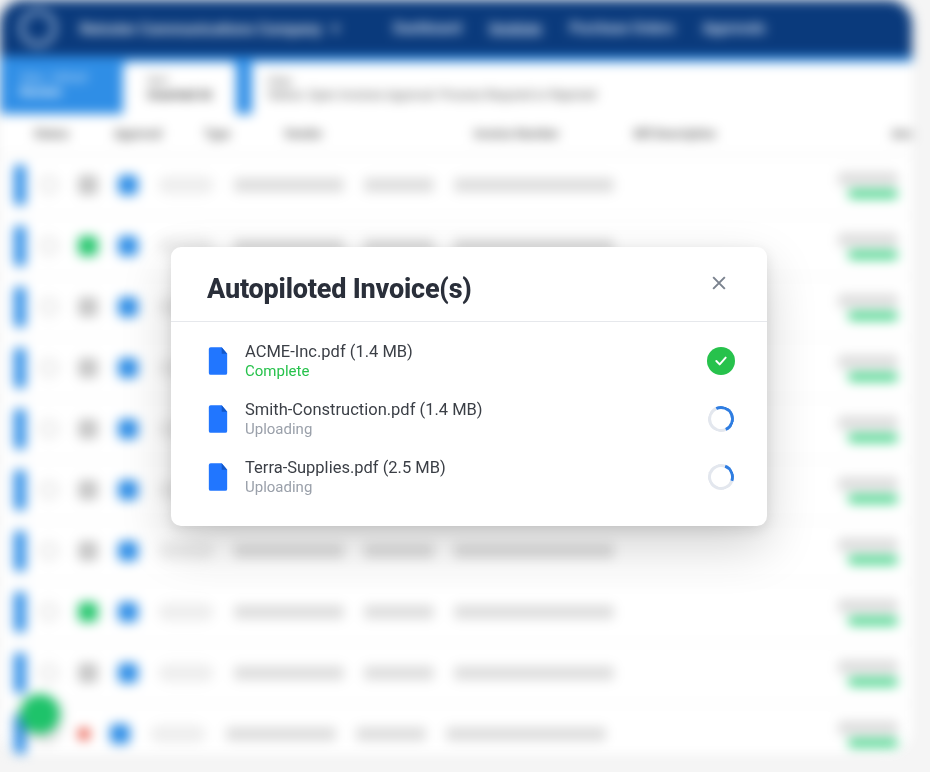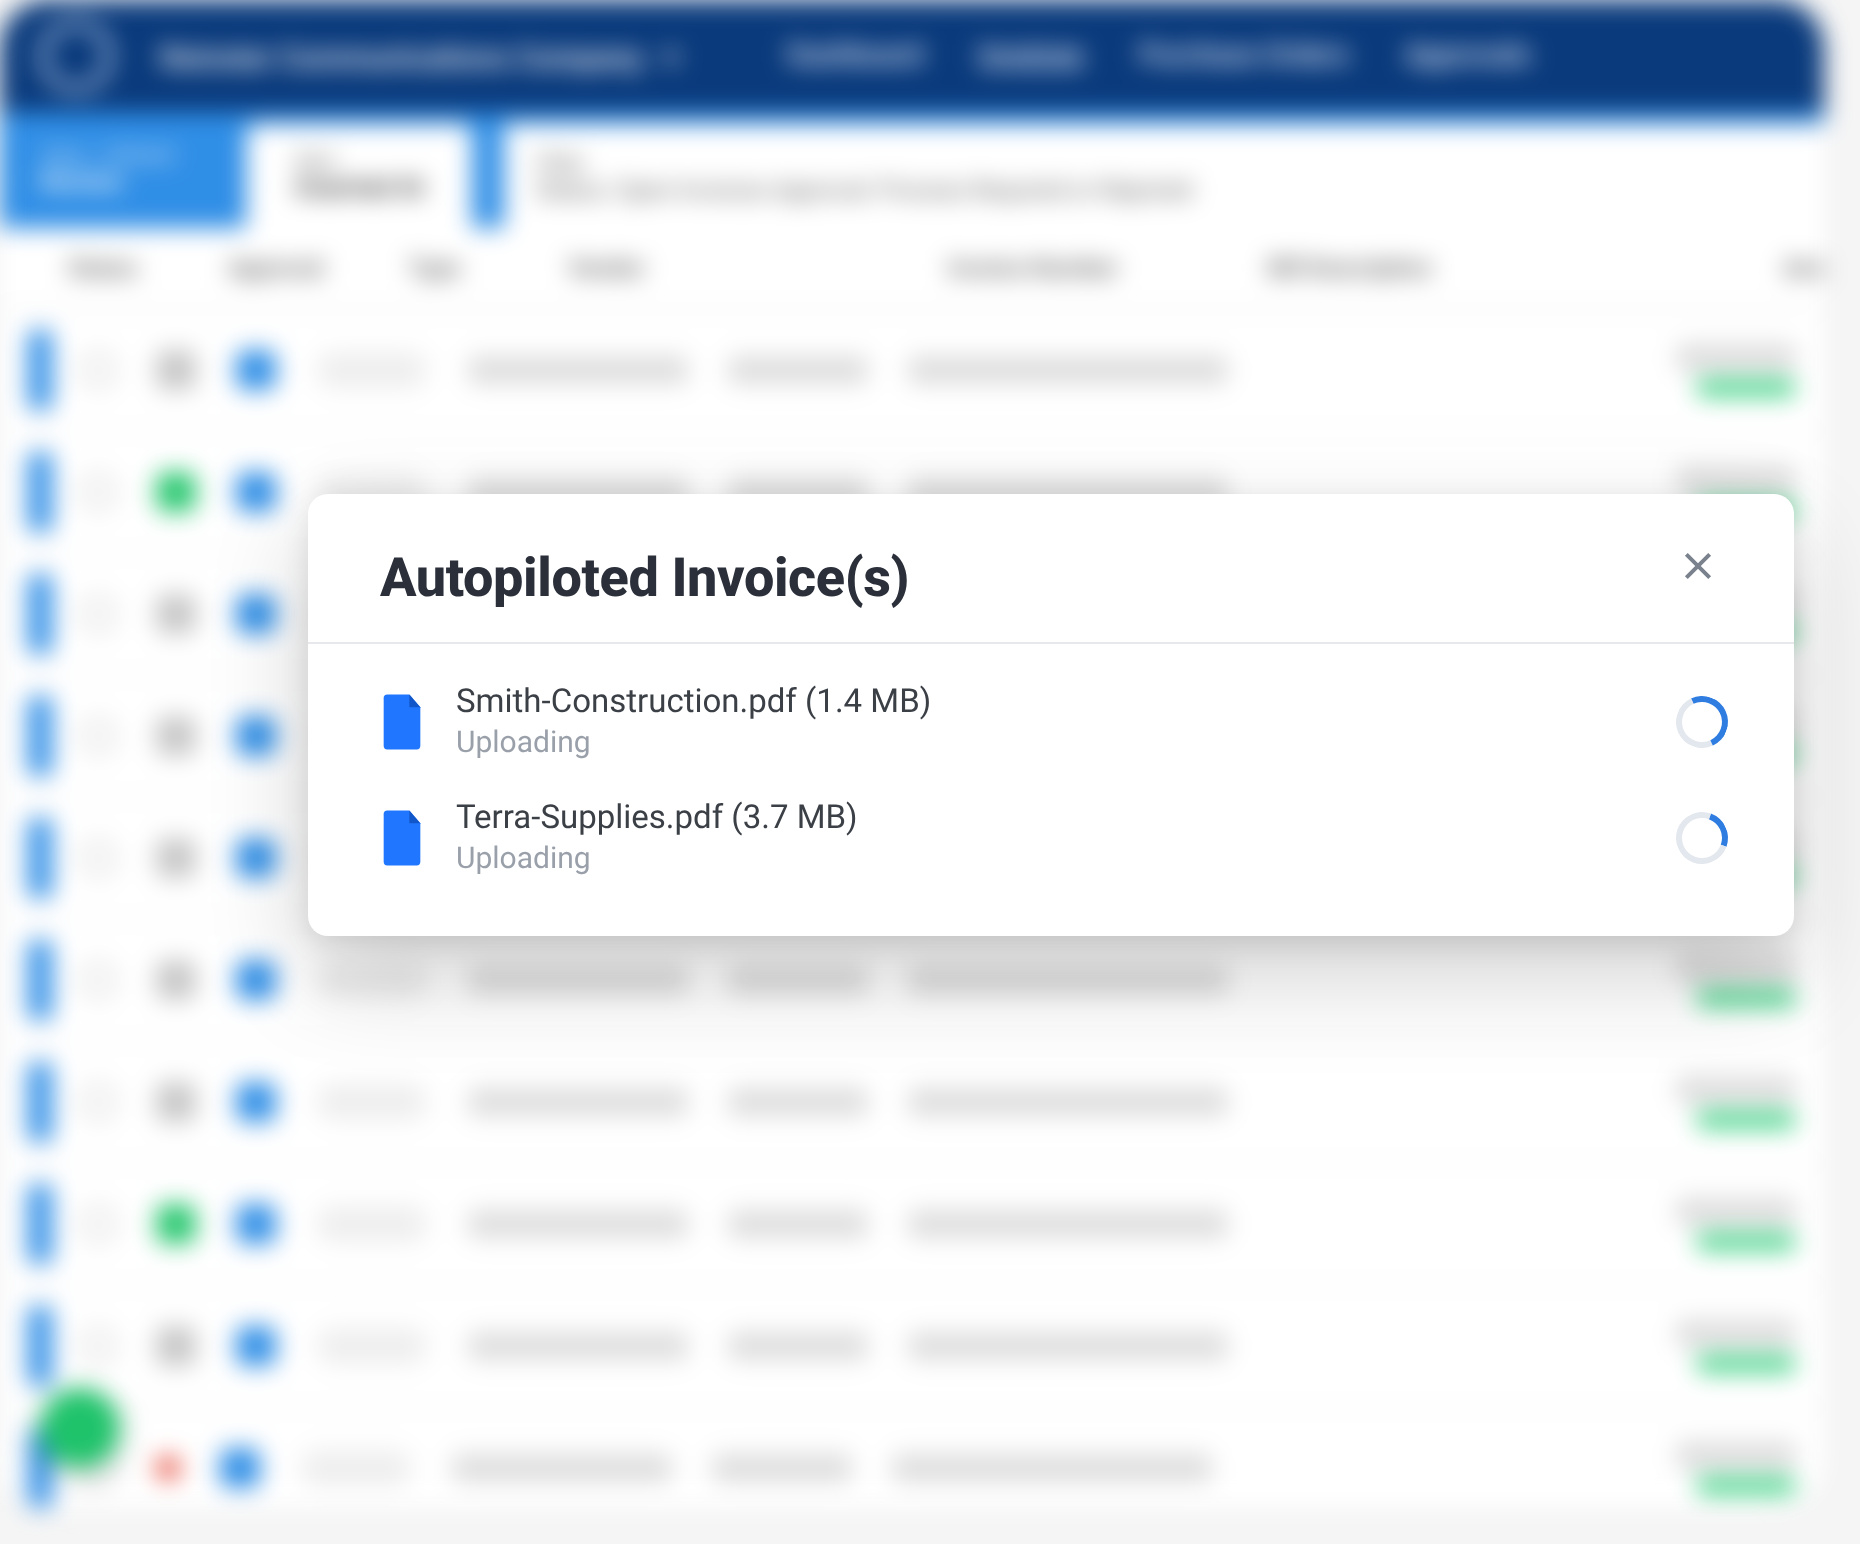--- a/index.html
+++ b/index.html
@@ -69,22 +69,22 @@
   .cell.vendor{width:110px}
   .cell.inv{width:70px}
   .cell.desc{width:160px}
   .cell.amt{width:60px;margin-left:auto}
   .greenbar{width:50px;height:8px;border-radius:4px;background:#35d07f;margin-top:4px}
   .right{margin-left:auto;display:flex;flex-direction:column;align-items:flex-end}
 
   
   .modal {
     position:absolute;
-    left:154px; top:247px;
-    width:743px;
+    left:171px; top:247px;
+    width:596px;
     background:#fff;
     border-radius:10px;
     box-shadow: 0 20px 50px rgba(0,0,0,.18), 0 4px 14px rgba(0,0,0,.1);
     padding: 0;
     z-index:10;
   }
   .modal-head{
     display:flex; align-items:center; justify-content:space-between;
     padding: 26px 32px 16px 36px;
   }
@@ -304,51 +304,72 @@
     <div class="modal-title">Autopiloted Invoice(s)</div>
     <button class="close-btn">
       <svg viewBox="0 0 24 24" fill="none">
           <path d="M5 5 L19 19 M19 5 L5 19"></path>
         </svg>
     </button>
   </div>
   <div class="divider"></div>
   <div class="file-list">
 
-
     <div class="file-row">
       <div class="file-icon">
         <svg viewBox="0 0 24 30">
             <path d="M4 0 h12 l6 7 v21 a2 2 0 0 1 -2 2 H4 a2 2 0 0 1 -2 -2 V2 a2 2 0 0 1 2 -2 Z"></path>
             <path d="M16 0 v7 h6 Z" fill="#1257c9"></path>
           </svg>
       </div>
       <div class="file-text">
         <div class="file-name">
-          <span>Smith-Construction.pdf</span> (<span>1.4 MB</span>)
+          <span>ACME-Inc.pdf</span> (<span>1.4 MB</span>)
         </div>
-        <div class="file-status uploading">Uploading</div>
+        <div class="file-status complete">Complete</div>
       </div>
       <div class="file-indicator">
-        <div class="spinner"></div>
+        <div class="ind-check">
+          <svg viewBox="0 0 24 24">
+              <path d="M5 12 l5 5 L19 7"></path>
+            </svg>
+        </div>
       </div>
     </div>
 
     <div class="file-row">
       <div class="file-icon">
         <svg viewBox="0 0 24 30">
             <path d="M4 0 h12 l6 7 v21 a2 2 0 0 1 -2 2 H4 a2 2 0 0 1 -2 -2 V2 a2 2 0 0 1 2 -2 Z"></path>
             <path d="M16 0 v7 h6 Z" fill="#1257c9"></path>
           </svg>
       </div>
       <div class="file-text">
         <div class="file-name">
-          <span>Terra-Supplies.pdf</span> (<span>3.7 MB</span>)
+          <span>Smith-Construction.pdf</span> (<span>1.4 MB</span>)
         </div>
         <div class="file-status uploading">Uploading</div>
       </div>
       <div class="file-indicator">
+        <div class="spinner"></div>
+      </div>
+    </div>
+
+    <div class="file-row">
+      <div class="file-icon">
+        <svg viewBox="0 0 24 30">
+            <path d="M4 0 h12 l6 7 v21 a2 2 0 0 1 -2 2 H4 a2 2 0 0 1 -2 -2 V2 a2 2 0 0 1 2 -2 Z"></path>
+            <path d="M16 0 v7 h6 Z" fill="#1257c9"></path>
+          </svg>
+      </div>
+      <div class="file-text">
+        <div class="file-name">
+          <span>Terra-Supplies.pdf</span> (<span>2.5 MB</span>)
+        </div>
+        <div class="file-status uploading">Uploading</div>
+      </div>
+      <div class="file-indicator">
         <div class="spinner alt"></div>
       </div>
     </div>
 
   </div>
 </div>
 
 </body></html>

